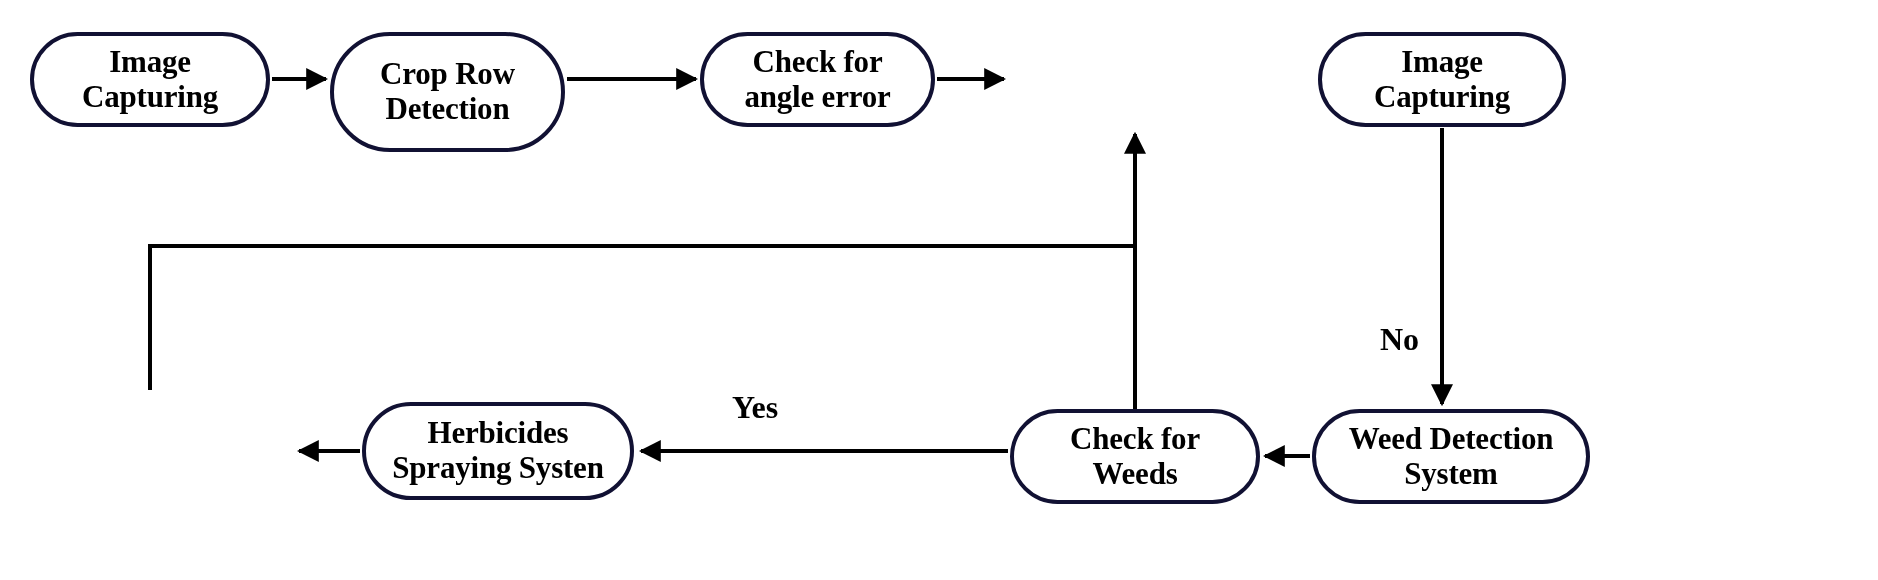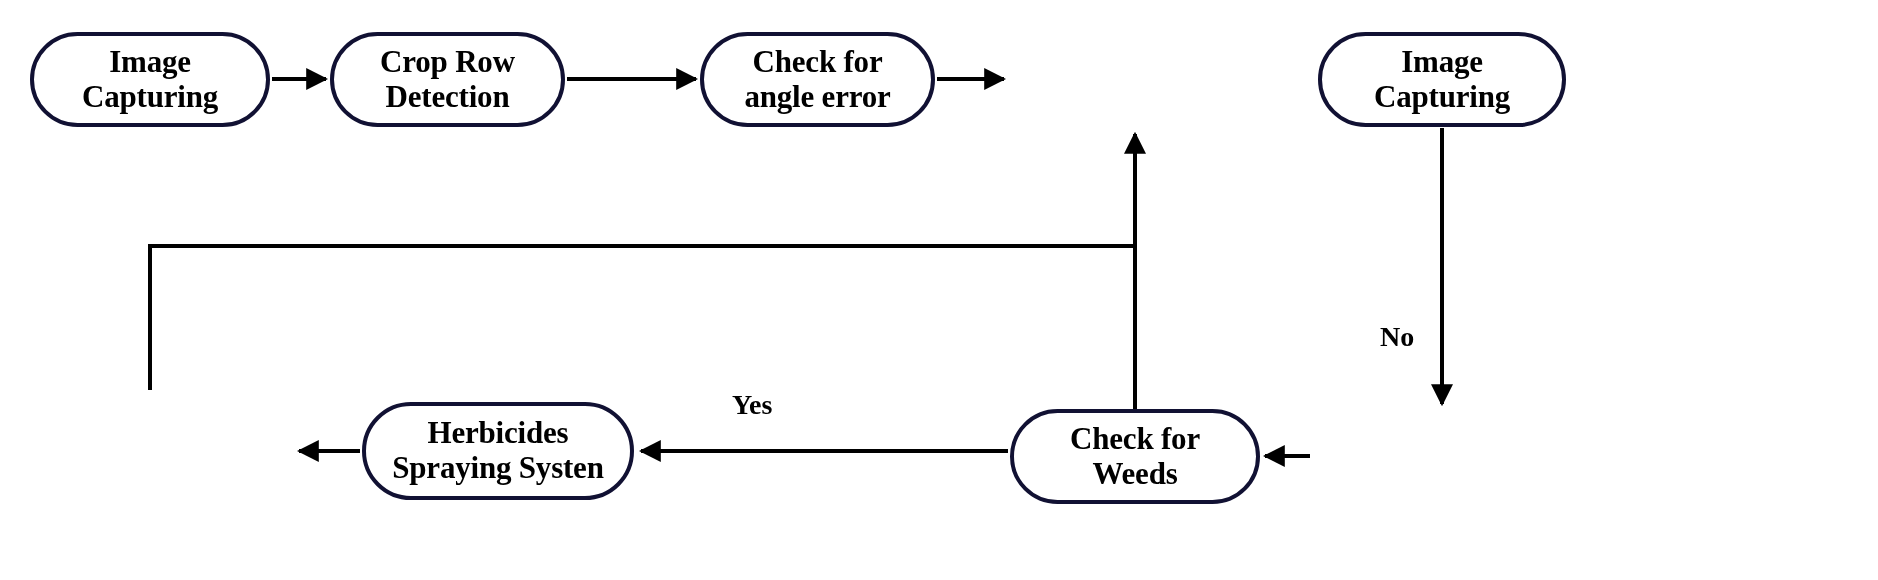--- a/index.html
+++ b/index.html
@@ -43,21 +43,21 @@
   }
   .node .node-label {
     display: block;
     width: 100%;
     white-space: pre-line;
   }
   .edge-label {
     position: absolute;
     color: #000000;
     font-weight: bold;
-    font-size: 28px;
+    font-size: 32px;
     font-family: "Liberation Serif", "DejaVu Serif", serif;
     z-index: 4;
     white-space: nowrap;
   }
 </style>
 </head>
 <body>
 
 <div id="canvas">
 
@@ -85,21 +85,21 @@
     <line x1="360" y1="427" x2="299" y2="427" stroke="#000000" stroke-width="4" marker-end="url(#ah)"></line>
 
     <path d="M 1135 222 L 150 222 L 150 366" stroke="#000000" stroke-width="4" fill="none"></path>
   </svg>
 
   <div class="node" style="left:30px; top:8px; width:240px; height:95px;">
     <span class="node-label">Image
 Capturing</span>
   </div>
 
-  <div class="node" style="left:330px; top:8px; width:235px; height:95px;">
+  <div class="node" style="left:330px; top:8px; width:235px; height:120px;">
     <span class="node-label">Crop Row
 Detection</span>
   </div>
 
   <div class="node" style="left:700px; top:8px; width:235px; height:95px;">
     <span class="node-label">Check for
 angle error</span>
   </div>
 
 
@@ -112,18 +112,22 @@
   <div class="node" style="left:362px; top:378px; width:272px; height:98px;">
     <span class="node-label">Herbicides
 Spraying Systen</span>
   </div>
 
   <div class="node" style="left:1010px; top:385px; width:250px; height:95px;">
     <span class="node-label">Check for
 Weeds</span>
   </div>
 
+  <div class="node" style="left:1312px; top:385px; width:278px; height:95px;">
+    <span class="node-label">Weed Detection
+System</span>
+  </div>
 
   <div class="edge-label" style="left:1380px; top:297px;">No</div>
 
   <div class="edge-label" style="left:732px; top:365px;">Yes</div>
 
 </div>
 
 </body></html>

